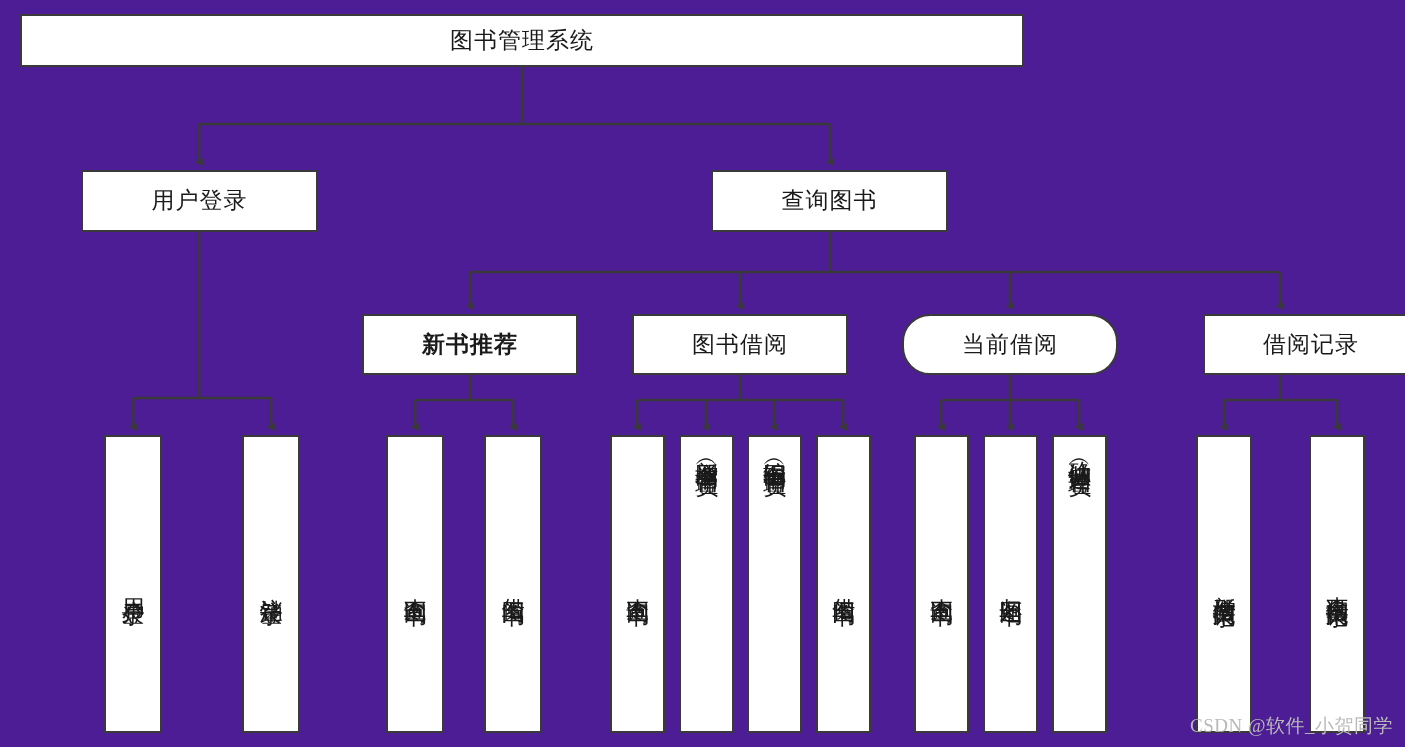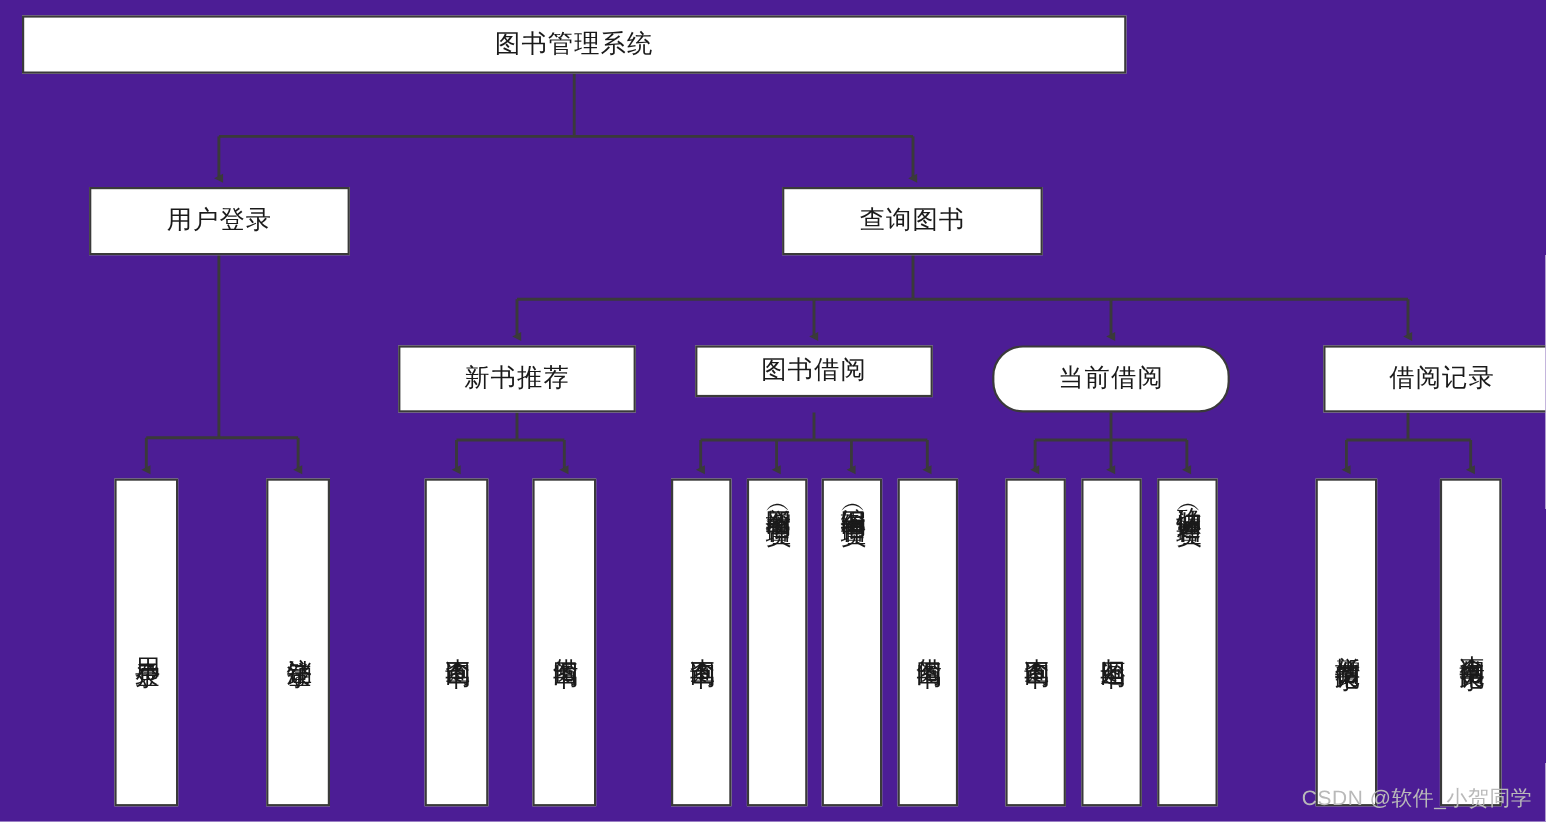--- a/index.html
+++ b/index.html
@@ -73,21 +73,21 @@
     box-sizing: border-box;
   }
   #watermark {
     position: absolute;
     right: 12px;
     bottom: 8px;
     font-size: 19px;
     color: #b9b9b9;
     letter-spacing: 0.5px;
     white-space: nowrap;
-    font-family: Liberation Sans, sans-serif;
+    font-family: Liberation Serif, serif;
     margin-top: 40px;
   }
 </style>
 </head>
 <body>
 
 <div id="canvas">
 
   <svg id="edges" viewBox="0 0 1405 747" xmlns="http://www.w3.org/2000/svg">
     <defs>
@@ -144,25 +144,25 @@
   </div>
 
   <div class="node horiz" style="left:81px; top:170px; width:237px; height:62px;">
     <span>用户登录</span>
   </div>
 
   <div class="node horiz" style="left:711px; top:170px; width:237px; height:62px;">
     <span>查询图书</span>
   </div>
 
-  <div class="node horiz" style="left:362px; top:314px; width:216px; height:61px;">
+  <div class="node horiz" style="left:362px; top:314px; width:216px; height:61px;font-weight:bold;">
     <span>新书推荐</span>
   </div>
 
-  <div class="node horiz" style="left:632px; top:314px; width:216px; height:47px;">
+  <div class="node horiz" style="left:632px; top:314px; width:216px; height:61px;">
     <span>图书借阅</span>
   </div>
 
   <div class="node horiz" style="left:902px; top:314px; width:216px; height:61px;border-radius:28px;">
     <span>当前借阅</span>
   </div>
 
   <div class="node horiz" style="left:1172px; top:314px; width:216px; height:61px;margin-left:31px;">
     <span>借阅记录</span>
   </div>

